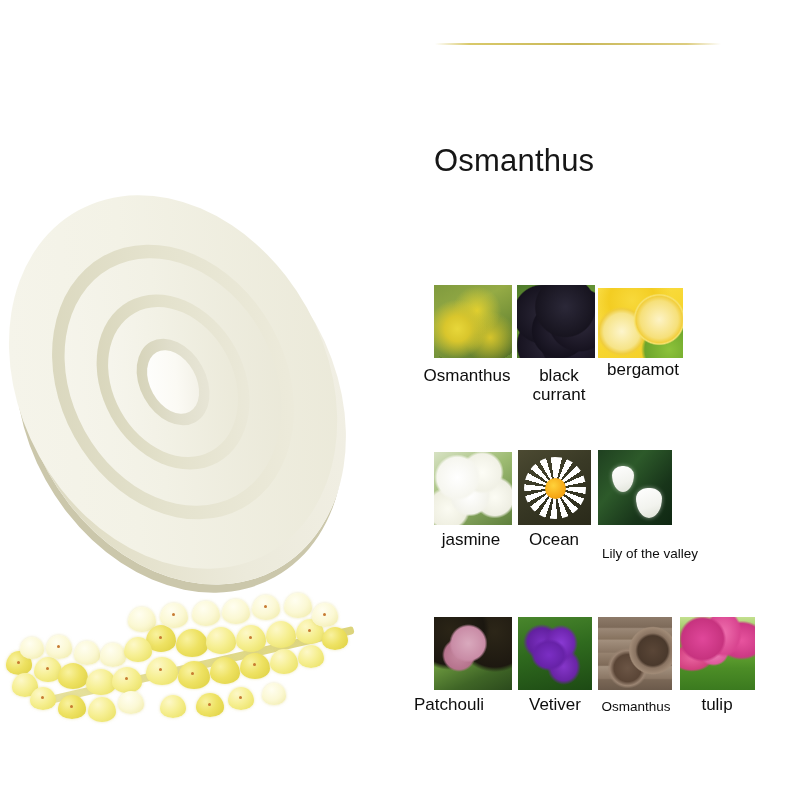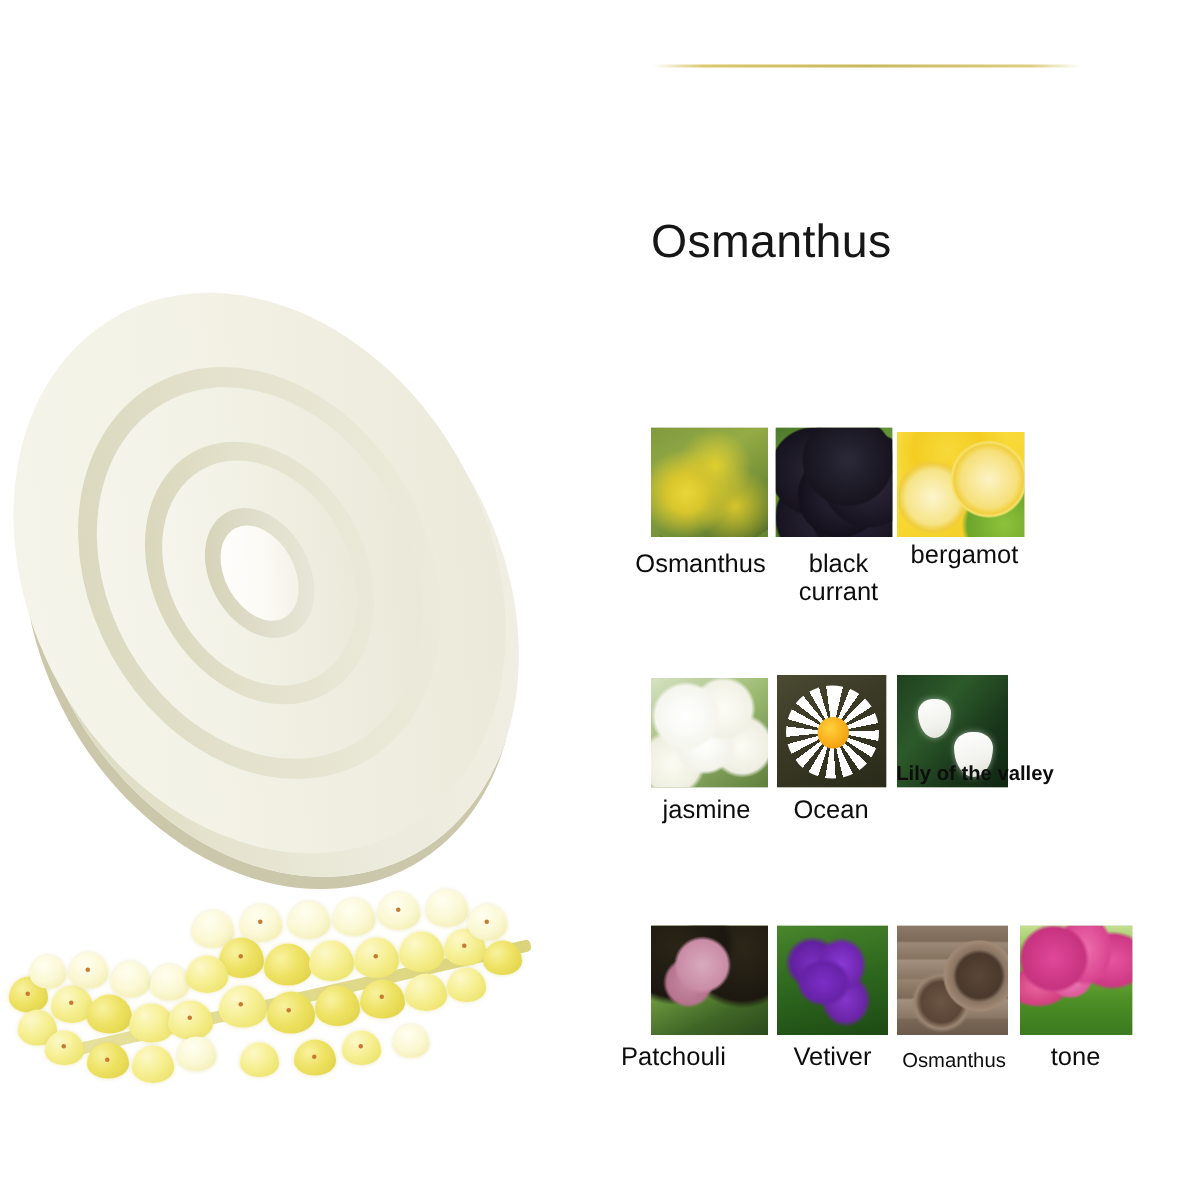--- a/index.html
+++ b/index.html
@@ -396,34 +396,34 @@
   </div>
   <div class="thumb" style="left:518px; top:450px; width:73px; height:75px;">
     <div class="scene sc-ocean"></div>
   </div>
   <div class="thumb" style="left:598px; top:450px; width:74px; height:75px;">
     <div class="scene sc-lily"></div>
   </div>
 
   <div class="note-label" style="left:428px; top:530px; width:86px; text-align:center;">jasmine</div>
   <div class="note-label" style="left:518px; top:530px; width:72px; text-align:center;">Ocean</div>
-  <div class="note-label small" style="left:595px; top:506px; width:110px; text-align:center;font-weight:bold;">Lily of the valley</div>
+  <div class="note-label small" style="left:595px; top:544px; width:110px; text-align:center;">Lily of the valley</div>
 
 
   <div class="thumb" style="left:434px; top:617px; width:78px; height:73px;">
     <div class="scene sc-patchouli"></div>
   </div>
   <div class="thumb" style="left:518px; top:617px; width:74px; height:73px;">
     <div class="scene sc-vetiver"></div>
   </div>
   <div class="thumb" style="left:598px; top:617px; width:74px; height:73px;">
     <div class="scene sc-sandalwood"></div>
   </div>
   <div class="thumb" style="left:680px; top:617px; width:75px; height:73px;">
     <div class="scene sc-tulip"></div>
   </div>
 
   <div class="note-label" style="left:414px; top:695px; width:118px; text-align:left;">Patchouli</div>
   <div class="note-label" style="left:518px; top:695px; width:74px; text-align:center;">Vetiver</div>
   <div class="note-label small" style="left:592px; top:697px; width:88px; text-align:center;">Osmanthus</div>
-  <div class="note-label" style="left:684px; top:695px; width:66px; text-align:center;">tone</div>
+  <div class="note-label" style="left:684px; top:695px; width:66px; text-align:center;">tulip</div>
 
 </div>
 
 </body></html>

